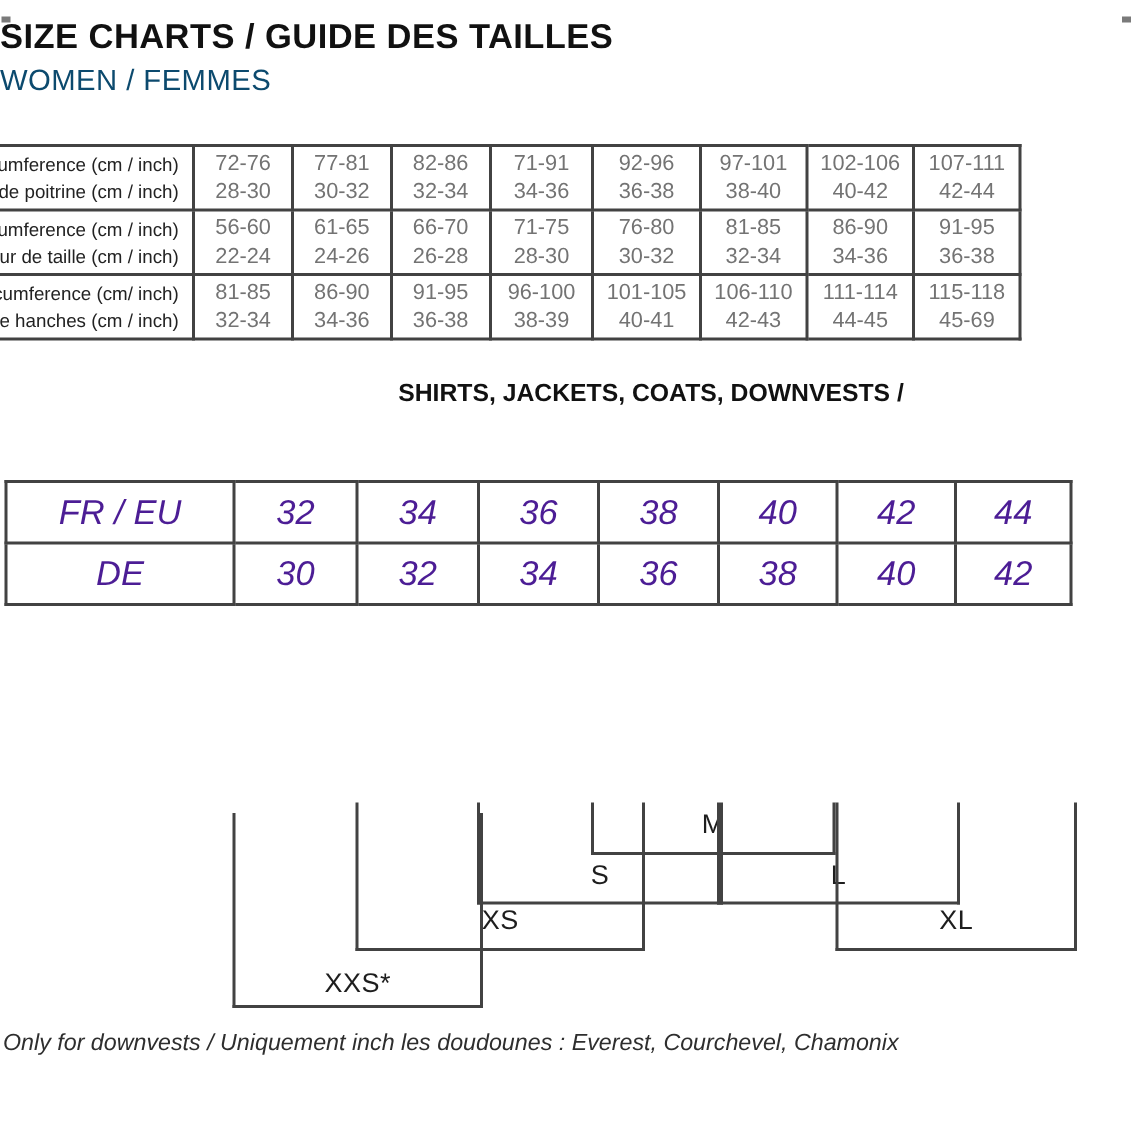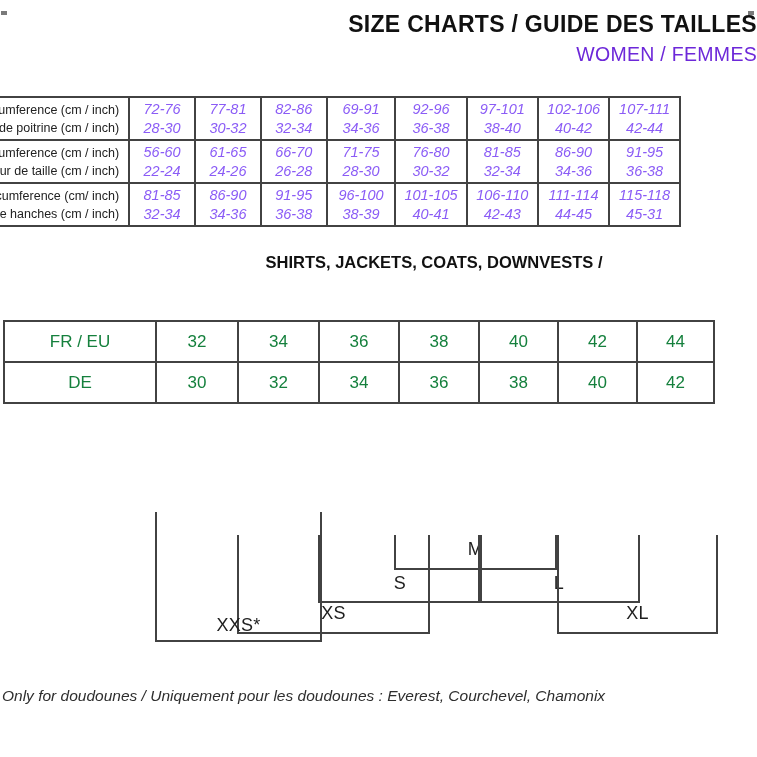--- a/index.html
+++ b/index.html
@@ -5,37 +5,37 @@
   html,body{margin:0;padding:0;}
   body{
     width:757px;height:757px;overflow:hidden;position:relative;
     background:#ffffff;color:#1e1e1e;
     font-family:"Liberation Sans","DejaVu Sans",sans-serif;
   }
   .mark{position:absolute;top:11px;width:6px;height:4px;background:#7a7a7a;}
   .mark.left{left:1px;}
   .mark.right{left:748px;}
 
-  .header{position:absolute;left:0;top:11px;width:757px;text-align:right;}
+  .header{position:absolute;left:0;top:11px;width:757px;text-align:left;}
   .title{font-size:23px;font-weight:bold;letter-spacing:.3px;color:#111;}
-  .subtitle{font-size:19.5px;font-weight:400;color:#6d28d9;margin-top:5px;letter-spacing:.3px;}
+  .subtitle{font-size:19.5px;font-weight:400;color:#0c4a6e;margin-top:5px;letter-spacing:.3px;}
 
   table{position:absolute;border-collapse:collapse;table-layout:fixed;background:transparent;}
   td{border:2px solid #424242;text-align:center;padding:0;overflow:hidden;white-space:nowrap;}
 
   
   .meas{top:96px;left:-76px;}
   .meas td{height:41px;}
-  .meas .val div{font-size:14.5px;line-height:19px;color:#8b5cf6;font-style:italic;}
+  .meas .val div{font-size:14.5px;line-height:19px;color:#737373;}
   .meas .m-label{text-align:right;padding-right:9px;}
   .meas .m-label div{font-size:12.5px;line-height:18px;color:#222;}
 
   
   .sizes{top:320px;left:3px;}
-  .sizes td{height:39px;font-size:17px;color:#15803d;}
+  .sizes td{height:39px;font-size:23px;color:#4c1d95;font-style:italic;}
 
   .section-heading{
     position:absolute;left:155px;top:251px;width:558px;text-align:center;
     font-size:16.5px;font-weight:bold;line-height:23px;color:#111;
   }
 
   .bracket{position:absolute;border:2px solid #424242;border-top:none;background:transparent;}
   .bracket .blabel{
     position:absolute;left:0;right:0;text-align:center;
     font-size:18px;color:#1e1e1e;letter-spacing:.3px;
@@ -82,21 +82,21 @@
         </td>
         <td class="val">
           <div>77-81</div>
           <div>30-32</div>
         </td>
         <td class="val">
           <div>82-86</div>
           <div>32-34</div>
         </td>
         <td class="val">
-          <div>69-91</div>
+          <div>71-91</div>
           <div>34-36</div>
         </td>
         <td class="val">
           <div>92-96</div>
           <div>36-38</div>
         </td>
         <td class="val">
           <div>97-101</div>
           <div>38-40</div>
         </td>
@@ -175,21 +175,21 @@
         <td class="val">
           <div>106-110</div>
           <div>42-43</div>
         </td>
         <td class="val">
           <div>111-114</div>
           <div>44-45</div>
         </td>
         <td class="val">
           <div>115-118</div>
-          <div>45-31</div>
+          <div>45-69</div>
         </td>
       </tr>
     </tbody>
 </table>
 
 <div class="section-heading">
   <div>SHIRTS, JACKETS, COATS, DOWNVESTS /</div>
 </div>
 
 <table class="sizes">
@@ -236,18 +236,18 @@
     </div>
     <div class="bracket" style="left: 478px; top: 535px; width: 158px; height: 66px;">
       <span class="blabel" style="bottom: 7px;">L</span>
     </div>
     <div class="bracket" style="left: 237px; top: 535px; width: 161px; height: 97px; padding-left: 28px;">
       <span class="blabel" style="bottom: 8px;">XS</span>
     </div>
     <div class="bracket" style="left: 557px; top: 535px; width: 157px; height: 97px;">
       <span class="blabel" style="bottom: 8px;">XL</span>
     </div>
-    <div class="bracket" style="left: 155px; top: 512px; width: 163px; height: 128px;">
+    <div class="bracket" style="left: 155px; top: 542px; width: 163px; height: 128px;">
       <span class="blabel" style="bottom: 4px;">XXS*</span>
     </div>
   </div>
 
-<div class="footnote">Only for doudounes / Uniquement pour les doudounes : Everest, Courchevel, Chamonix</div>
+<div class="footnote">Only for downvests / Uniquement inch les doudounes : Everest, Courchevel, Chamonix</div>
 
 </body></html>

